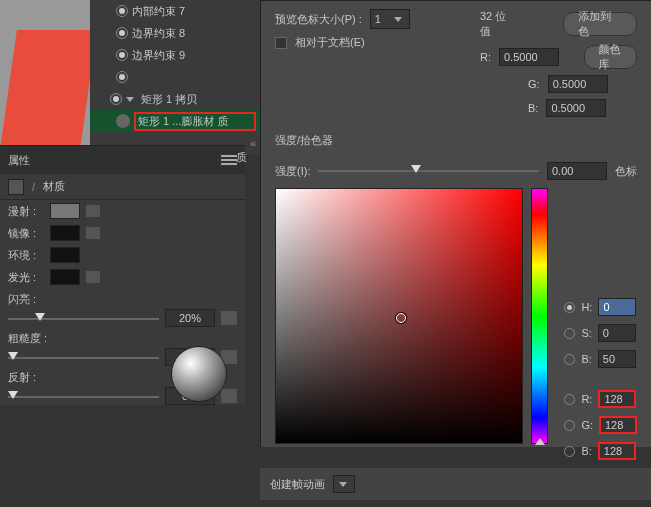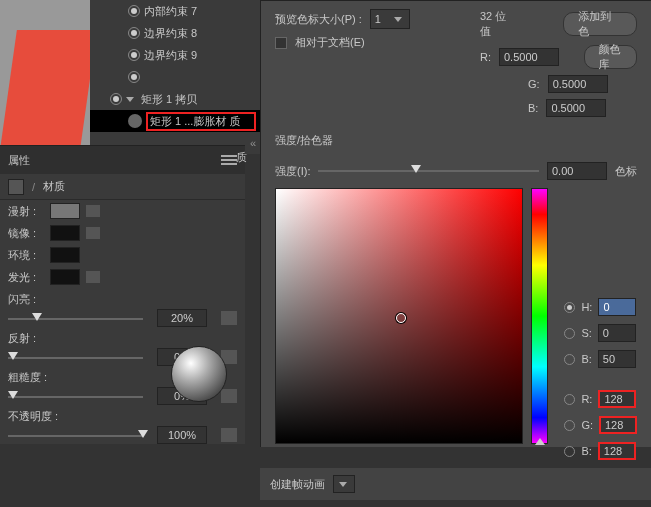--- a/index.html
+++ b/index.html
@@ -3,24 +3,24 @@
 <meta charset="utf-8">
 <style>
 *{box-sizing:border-box;margin:0;padding:0;font-family:"Microsoft YaHei",Arial,sans-serif;font-size:11px;color:#c8c8c8;user-select:none}
 body{background:#333;width:651px;height:507px;overflow:hidden;position:relative}
 .canvas{position:absolute;left:0;top:0;width:90px;height:150px;background:#999}
 .shape-red{position:absolute;left:0;top:30px;width:80px;height:120px;background:#e74c3c;transform:skewX(-8deg);transform-origin:bottom left}
 .layers{position:absolute;left:90px;top:0;width:170px;background:#3a3a3a}
 .layer-row{display:flex;align-items:center;height:22px;padding:0 4px;gap:4px}
 .vis{width:12px;height:12px;border-radius:50%;border:1px solid #888;display:inline-block}
 .vis.on::after{content:"";display:block;width:6px;height:6px;background:#ccc;border-radius:50%;margin:2px}
-.indent1{padding-left:20px}.indent2{padding-left:38px}
+.indent1{padding-left:20px}.indent2{padding-left:26px}
 .arrow{display:inline-block;width:0;height:0;border-left:4px solid transparent;border-right:4px solid transparent;border-top:5px solid #aaa;margin-right:3px}
 .layer-text{white-space:nowrap;overflow:hidden;text-overflow:ellipsis;flex:1}
-.sel{background:#000000}
+.sel{background:#14532d}
 .red-box{border:2px solid #e22;padding:0 2px}
 .right-panel{position:absolute;left:260px;top:0;right:0;bottom:60px;background:#494949;border-left:1px solid #222;border-top:1px solid #222}
 .rp-inner{padding:8px 14px}
 .rp-header{display:flex;justify-content:space-between;align-items:flex-start}
 .rp-left-col{width:205px}
 .rp-right-col{flex:1}
 .rp-row{display:flex;align-items:center;margin-bottom:6px;gap:8px}
 .num-input{background:#333;border:1px solid #222;width:60px;height:18px;color:#ccc;padding:0 4px;text-align:left}
 .num-input.sm{width:38px}
 .dropdown{background:#3a3a3a;border:1px solid #222;width:40px;height:20px;display:flex;align-items:center;justify-content:space-between;padding:0 4px}
@@ -42,21 +42,21 @@
 .prop-header{height:28px;display:flex;align-items:center;padding:0 8px;background:#2f2f2f;justify-content:space-between}
 .tool-row{height:26px;display:flex;align-items:center;padding:0 8px;gap:8px;border-bottom:1px solid #2a2a2a}
 .tool-icon{width:16px;height:16px;background:#555;border:1px solid #222}
 .swatch-row{display:flex;align-items:center;height:22px;padding:0 8px;gap:6px}
 .swatch{width:30px;height:16px;border:1px solid #222;background:#777}
 .swatch.dark{background:#111}
 .link-icon{width:14px;height:12px;background:#555}
 .sphere{position:absolute;right:18px;top:200px;width:56px;height:56px;border-radius:50%;background:radial-gradient(circle at 35% 30%,#fff,#aaa 35%,#444 80%,#222);border:1px solid #222}
 .slide-row{padding:4px 8px 0}
 .slide-label{margin-bottom:2px}
-.slide-ctrl{display:flex;align-items:center;gap:14px}
+.slide-ctrl{display:flex;align-items:center;gap:6px}
 .pct-input{background:#333;border:1px solid #222;width:50px;height:18px;text-align:center;color:#ccc}
 .folder{width:16px;height:14px;background:#555}
 .track{position:relative;height:14px;margin-top:2px}
 .track::before{content:"";position:absolute;left:0;right:0;top:6px;height:2px;background:#666}
 .tri{position:absolute;top:1px;width:0;height:0;border-left:5px solid transparent;border-right:5px solid transparent;border-top:8px solid #ddd}
 .bottom-bar{position:absolute;left:260px;bottom:7px;right:0;height:32px;background:#434343;display:flex;align-items:center;padding:0 10px;gap:8px}
 .dd{width:22px;height:18px;background:#3a3a3a;border:1px solid #222;display:flex;align-items:center;justify-content:center}
 .inner-label{position:absolute;left:6px;top:300px;width:10px;height:10px;border:1px solid #888;border-radius:50%}
 .hue-tri{position:absolute;bottom:-2px;left:50%;transform:translateX(-50%);width:0;height:0;border-left:5px solid transparent;border-right:5px solid transparent;border-bottom:7px solid #ccc}
 .menu-icon{width:16px;height:10px;display:flex;flex-direction:column;justify-content:space-between}
@@ -237,49 +237,39 @@
       <div class="slide-label">闪亮 :</div>
     <div class="slide-ctrl">
         <div class="track" style="flex:1">
           <span class="tri" style="left:18%"></span>
         </div>
         <input class="pct-input" value="20%" style="">
         <span class="folder"></span>
       </div>
     </div>
   <div class="slide-row">
+      <div class="slide-label">粗糙度 :</div>
+    <div class="slide-ctrl">
+        <div class="track" style="flex:1">
+          <span class="tri" style="left:0%"></span>
+        </div>
+        <input class="pct-input" value="0%" style="">
+        <span class="folder"></span>
+      </div>
+    </div>
+  <div class="slide-row">
       <div class="slide-label">反射 :</div>
     <div class="slide-ctrl">
         <div class="track" style="flex:1">
           <span class="tri" style="left:0%"></span>
         </div>
         <input class="pct-input" value="0%" style="">
         <span class="folder"></span>
       </div>
     </div>
-  <div class="slide-row">
-      <div class="slide-label">粗糙度 :</div>
-    <div class="slide-ctrl">
-        <div class="track" style="flex:1">
-          <span class="tri" style="left:0%"></span>
-        </div>
-        <input class="pct-input" value="0%" style="">
-        <span class="folder"></span>
-      </div>
-    </div>
-  <div class="slide-row">
-      <div class="slide-label">不透明度 :</div>
-    <div class="slide-ctrl">
-        <div class="track" style="flex:1">
-          <span class="tri" style="left:96%"></span>
-        </div>
-        <input class="pct-input" value="100%" style="">
-        <span class="folder"></span>
-      </div>
-    </div>
 </div>
 
 <div class="bottom-bar">
   <span>创建帧动画</span>
   <div class="dd">
       <span class="arrow"></span>
     </div>
 </div>
 
 </body></html>

